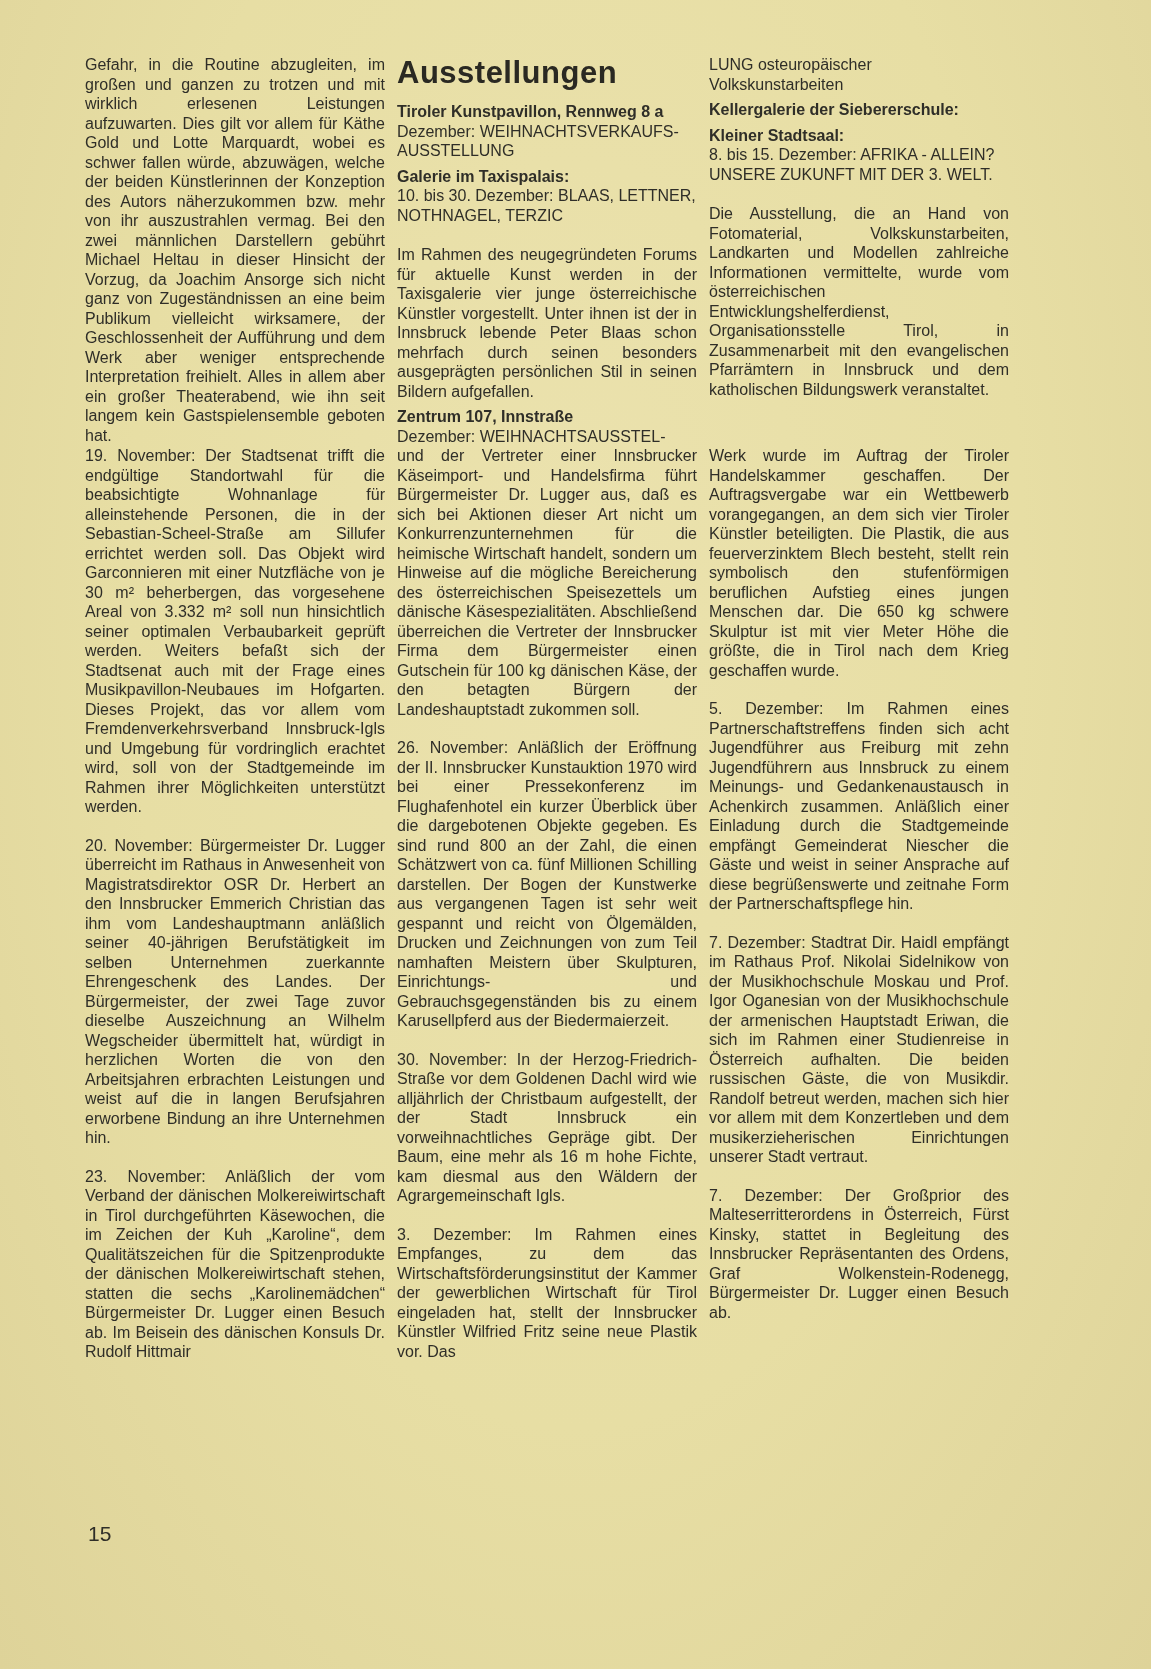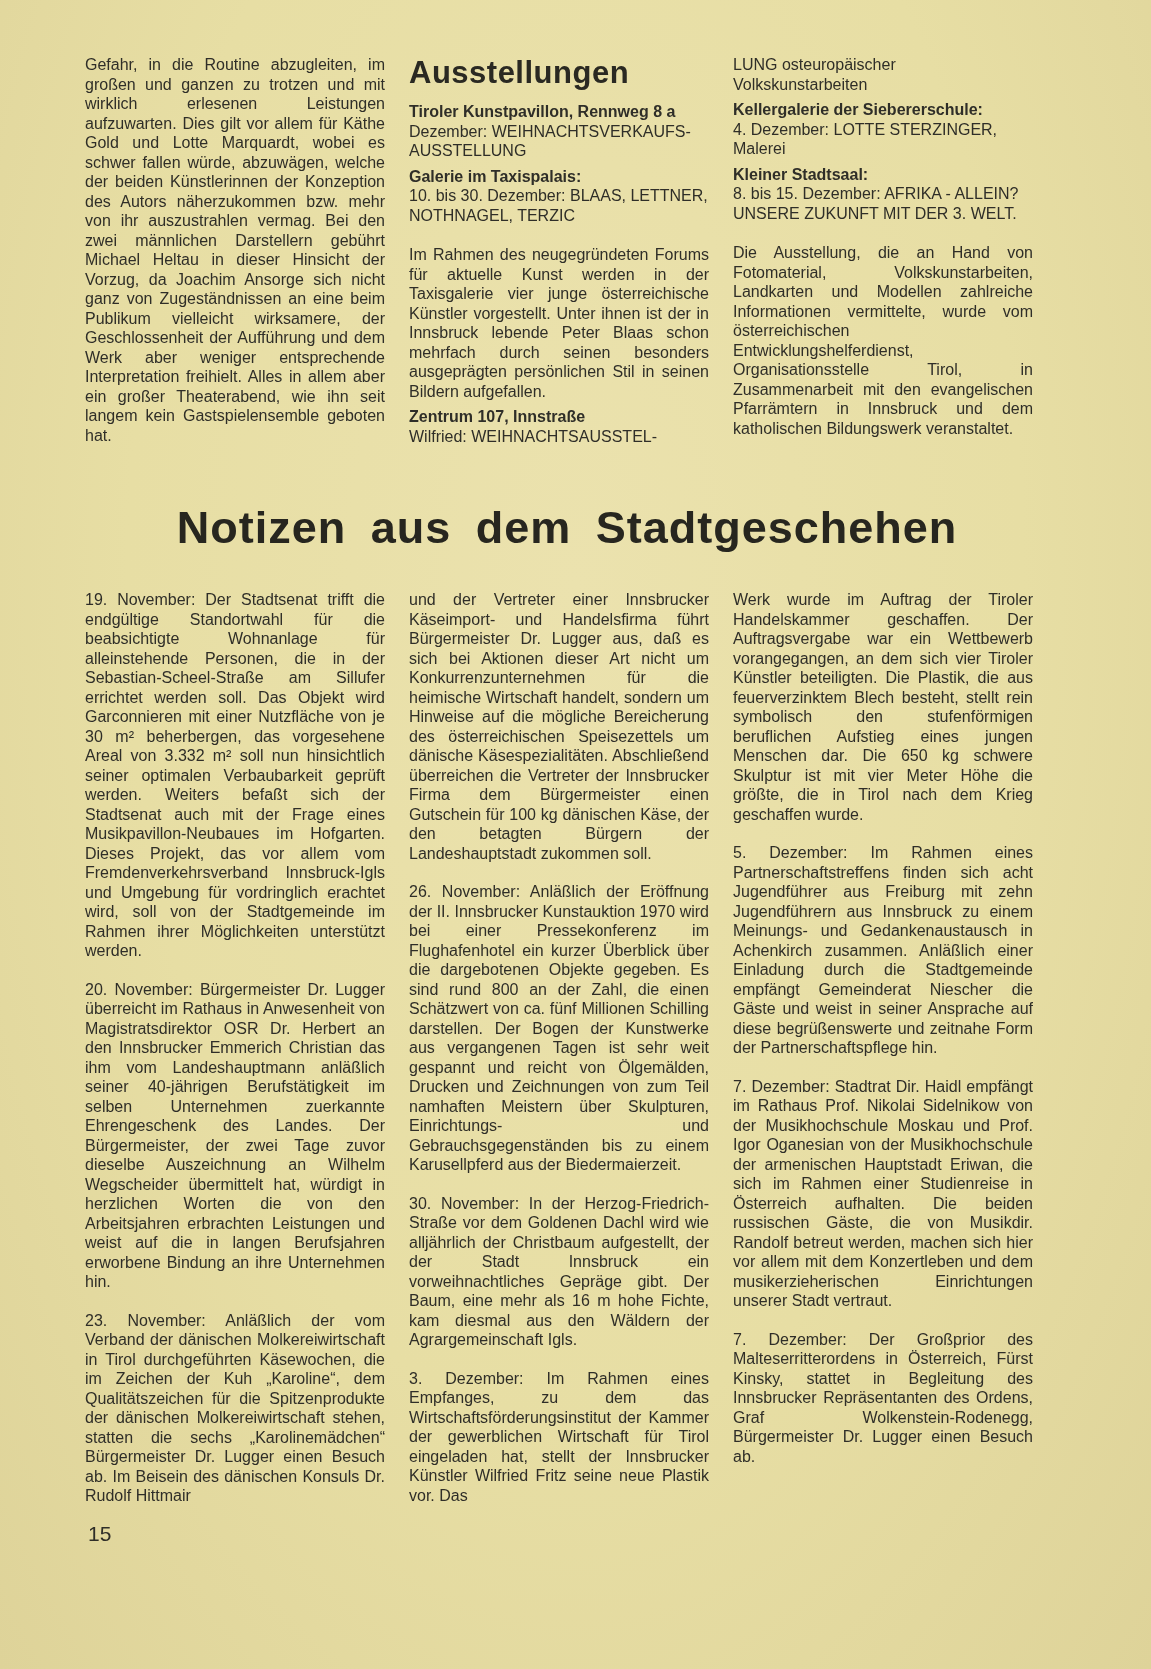--- a/index.html
+++ b/index.html
@@ -11,21 +11,21 @@
     margin: 0 auto;
     background: radial-gradient(ellipse at 50% 35%, #ebe2ae 0%, #e7dea4 55%, #ded399 100%);
     font-family: "Liberation Sans", sans-serif;
     color: #2f2e28;
     padding: 55px 0 0 85px;
     overflow: hidden;
   }
   .columns {
     display: grid;
     grid-template-columns: repeat(3, 300px);
-    column-gap: 24px;
+    column-gap: 12px;
     width: 964px;
   }
   .top-section { min-height: 388px; }
   .body-text, .para, .detail, .venue, .news-para {
     font-size: 16px;
     line-height: 19.5px;
     margin: 0;
     hyphens: auto;
     -webkit-hyphens: auto;
   }
@@ -72,35 +72,33 @@
     </div>
 
     <div class="col">
       <h2 class="section-heading">Ausstellungen</h2>
       <p class="venue" style="margin-top:6px">Tiroler Kunstpavillon, Rennweg 8 a</p>
       <p class="detail">Dezember: WEIHNACHTSVERKAUFS-AUSSTELLUNG</p>
       <p class="venue">Galerie im Taxispalais:</p>
       <p class="detail">10. bis 30. Dezember: BLAAS, LETTNER, NOTHNAGEL, TERZIC</p>
       <p class="para">Im Rahmen des neugegründeten Forums für aktuelle Kunst werden in der Taxisgalerie vier junge österreichische Künstler vorgestellt. Unter ihnen ist der in Innsbruck lebende Peter Blaas schon mehrfach durch seinen besonders ausgeprägten persönlichen Stil in seinen Bildern aufgefallen.</p>
       <p class="venue">Zentrum 107, Innstraße</p>
-      <p class="detail">Wilfried: WEIHNACHTSAUSSTEL-</p>
+      <p class="detail">Dezember: WEIHNACHTSAUSSTEL-</p>
     </div>
 
     <div class="col">
       <p class="detail">LUNG osteuropäischer Volkskunstarbeiten</p>
       <p class="venue">Kellergalerie der Siebererschule:</p>
-      <p class="detail">4. Dezember: LOTTE STERZINGER, Malerei</p>
       <p class="venue">Kleiner Stadtsaal:</p>
       <p class="detail">8. bis 15. Dezember: AFRIKA - ALLEIN? UNSERE ZUKUNFT MIT DER 3. WELT.</p>
       <p class="para">Die Ausstellung, die an Hand von Fotomaterial, Volkskunstarbeiten, Landkarten und Modellen zahlreiche Informationen vermittelte, wurde vom österreichischen Entwicklungshelferdienst, Organisationsstelle Tirol, in Zusammenarbeit mit den evangelischen Pfarrämtern in Innsbruck und dem katholischen Bildungswerk veranstaltet.</p>
     </div>
 
   </section>
 
-  <h1 class="main-heading">Notizen aus dem Stadtgeschehen</h1>
 
   <section class="columns news-section">
 
     <div class="col">
       <p class="news-para"><strong class="news-date">19. November:</strong> <span>Der Stadtsenat trifft die endgültige Standortwahl für die beabsichtigte Wohnanlage für alleinstehende Personen, die in der Sebastian-Scheel-Straße am Sillufer errichtet werden soll. Das Objekt wird Garconnieren mit einer Nutzfläche von je 30 m² beherbergen, das vorgesehene Areal von 3.332 m² soll nun hinsichtlich seiner optimalen Verbaubarkeit geprüft werden. Weiters befaßt sich der Stadtsenat auch mit der Frage eines Musikpavillon-Neubaues im Hofgarten. Dieses Projekt, das vor allem vom Fremdenverkehrsverband Innsbruck-Igls und Umgebung für vordringlich erachtet wird, soll von der Stadtgemeinde im Rahmen ihrer Möglichkeiten unterstützt werden.</span></p>
       <p class="news-para"><strong class="news-date">20. November:</strong> <span>Bürgermeister Dr. Lugger überreicht im Rathaus in Anwesenheit von Magistratsdirektor OSR Dr. Herbert an den Innsbrucker Emmerich Christian das ihm vom Landeshauptmann anläßlich seiner 40-jährigen Berufstätigkeit im selben Unternehmen zuerkannte Ehrengeschenk des Landes. Der Bürgermeister, der zwei Tage zuvor dieselbe Auszeichnung an Wilhelm Wegscheider übermittelt hat, würdigt in herzlichen Worten die von den Arbeitsjahren erbrachten Leistungen und weist auf die in langen Berufsjahren erworbene Bindung an ihre Unternehmen hin.</span></p>
       <p class="news-para"><strong class="news-date">23. November:</strong> <span>Anläßlich der vom Verband der dänischen Molkereiwirtschaft in Tirol durchgeführten Käsewochen, die im Zeichen der Kuh „Karoline“, dem Qualitätszeichen für die Spitzenprodukte der dänischen Molkereiwirtschaft stehen, statten die sechs „Karolinemädchen“ Bürgermeister Dr. Lugger einen Besuch ab. Im Beisein des dänischen Konsuls Dr. Rudolf Hittmair</span></p>
     </div>
 
     <div class="col">

